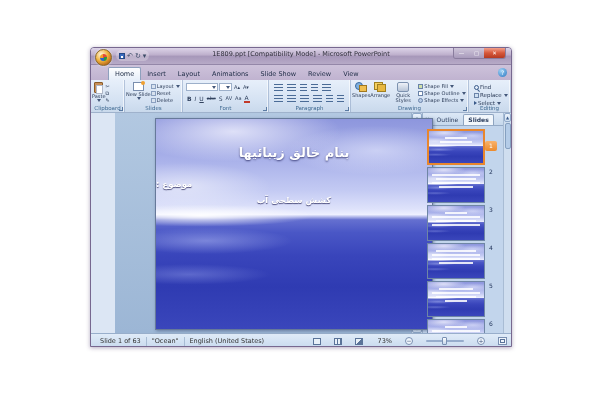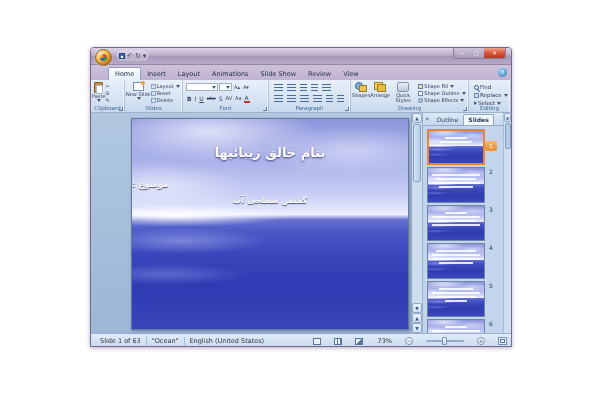--- a/index.html
+++ b/index.html
@@ -99,21 +99,21 @@
   .sq.eff{background:#b8cce8;border-radius:50%;}
 
   .editcol{display:flex;flex-direction:column;gap:2px;padding:3px 0 0 4px;}
   .editcol .minibtn{font-size:5.5px;}
   .ic-find{display:inline-block;width:5px;height:5px;border:1px solid #3a5a8a;border-radius:50%;position:relative;}
   .ic-find::after{content:"";position:absolute;right:-2px;bottom:-2px;width:3px;height:1px;background:#3a5a8a;transform:rotate(45deg);}
   .ic-repl{display:inline-block;width:5px;height:5px;background:#cfe0f2;border:1px solid #6a83a8;}
   .ic-sel{display:inline-block;width:0;height:0;border-left:3px solid #3a5a8a;border-top:2px solid transparent;border-bottom:2px solid transparent;}
 
   
-  .main{height:220px;display:flex;background:#a6bcd9;}
+  .main{height:220px;display:flex;background:#a6bcd9;margin-left:24px;}
   .editor{flex:1;position:relative;background:linear-gradient(#b2c8e1,#9cb6d5);}
   .slide{position:absolute;left:40px;top:5px;width:278px;height:212px;
     border:1px solid #66799a;box-shadow:1px 1px 3px rgba(10,20,60,.35);overflow:hidden;}
   .ocean{background:
     radial-gradient(ellipse 55% 7% at 16% 46%,rgba(255,255,255,.95),rgba(255,255,255,0) 75%),
     radial-gradient(ellipse 45% 16% at 10% 32%,rgba(255,255,255,.5),rgba(255,255,255,0) 70%),
     radial-gradient(ellipse 60% 22% at 28% 6%,rgba(246,246,255,.75),rgba(255,255,255,0) 65%),
     radial-gradient(ellipse 50% 18% at 80% 15%,rgba(235,238,255,.55),rgba(255,255,255,0) 65%),
     radial-gradient(ellipse 45% 9% at 18% 58%,rgba(205,213,255,.4),rgba(255,255,255,0) 70%),
     radial-gradient(ellipse 42% 7% at 12% 74%,rgba(190,200,255,.3),rgba(255,255,255,0) 70%),
@@ -181,20 +181,21 @@
     <div class="titlebar">
       <div class="office-btn">
         <div class="office-inner"></div>
       </div>
       <div class="qat">
         <span class="qat-btn"><i class="ic-save"></i></span>
         <span class="qat-btn">↶</span>
         <span class="qat-btn">↻</span>
         <span class="qat-btn">▾</span>
       </div>
+      <div class="title-text">1E809.ppt [Compatibility Mode] - Microsoft PowerPoint</div>
       <div class="win-controls">
         <span class="wc">—</span>
         <span class="wc">▢</span>
         <span class="wc close">✕</span>
       </div>
     </div>
 
     <div class="tabrow">
       <span class="tab active">Home</span>
       <span class="tab">Insert</span>

